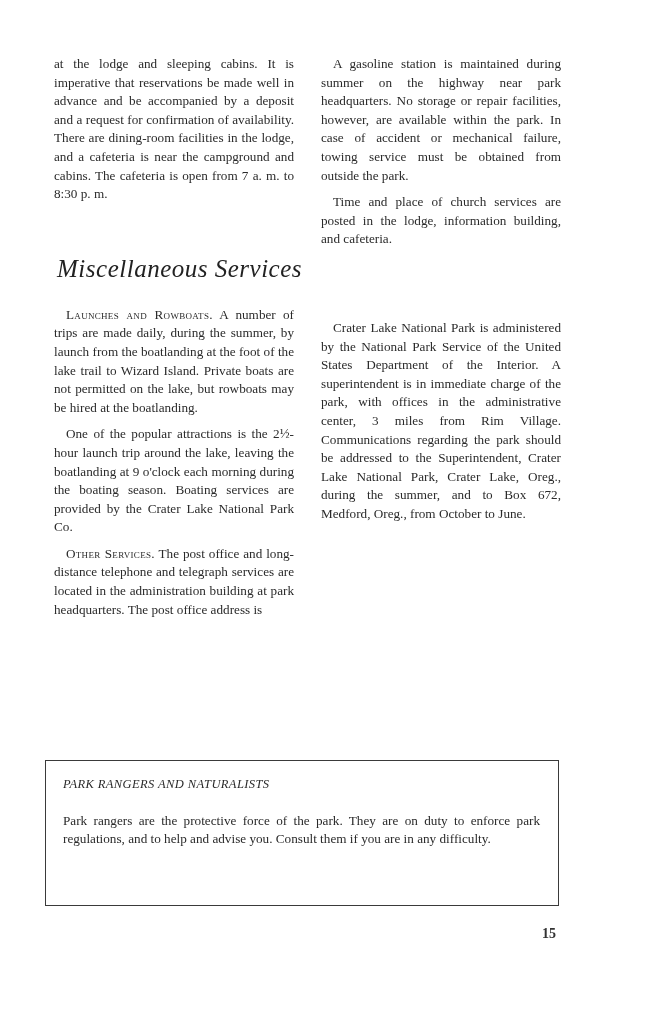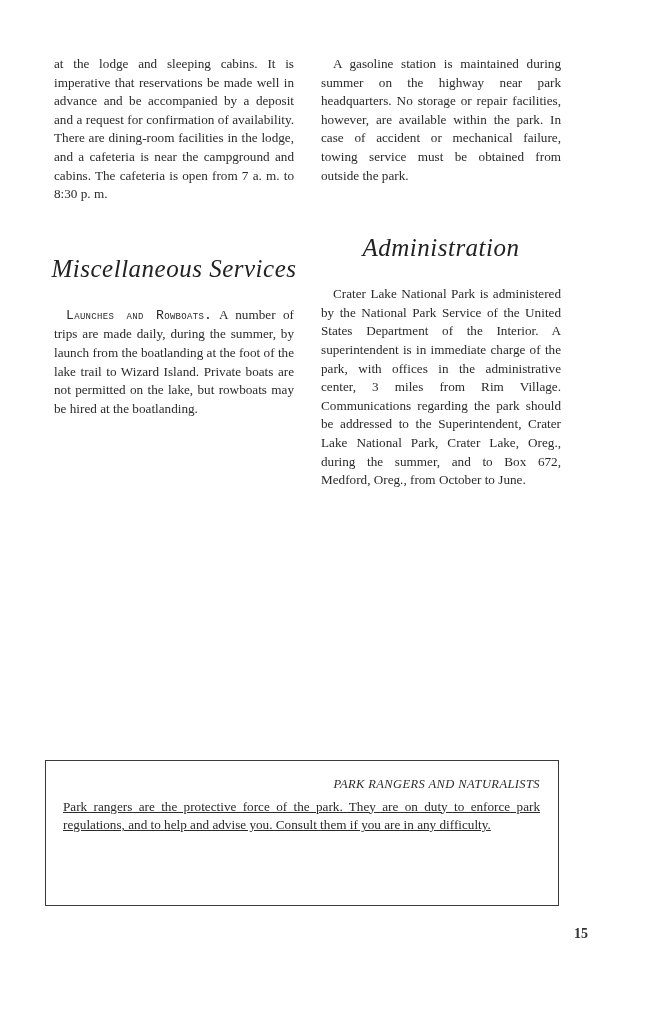--- a/index.html
+++ b/index.html
@@ -10,67 +10,69 @@
     }
     .col {
       position: absolute; top: 47px; width: 256px;
       font-size: 13.2px; line-height: 18.6px;
       text-align: justify;
     }
     .col-left { left: 46px; }
     .col-right { left: 313px; }
     .col p { margin: 8px; }
     .col p.indent { text-indent: 12px; }
-    .sc { font-variant: small-caps; letter-spacing: 0.3px; font-family: Liberation Mono, monospace; }
+    .sc { font-variant: small-caps; letter-spacing: 0.3px; }
     h2.section {
       font-family: "Liberation Serif", "DejaVu Serif", serif;
       font-style: italic; font-weight: normal;
       font-size: 25px; line-height: 30px;
       margin: 0; color: #222; letter-spacing: 0.5px;
-      text-align: center;
+      text-align: right;
     }
     .gap-misc { height: 42px; }
     .after-misc { height: 14px; }
     .gap-admin { height: 40px; }
     .after-admin { height: 14px; }
 
     .box {
       position: absolute; left: 45px; top: 760px;
       width: 514px; height: 146px;
       border: 1.5px solid #3a3a3a;
       box-sizing: border-box;
       padding: 14px 18px 0 17px;
       font-size: 13.2px; line-height: 18.6px;
       text-align: justify;
     }
     .box h3 {
-      margin: 0 0 4px 0; font-weight: normal; font-style: italic;
-      text-align: right; font-size: 12.5px; letter-spacing: 0.4px;
+      margin: 0 0 18px 0; font-weight: normal; font-style: italic;
+      text-align: left; font-size: 12.5px; letter-spacing: 0.4px;
     }
-    .box p { margin: 0 0 4px 0; text-decoration: underline; }
+    .box p { margin: 0 0 4px 0; }
     .page-number {
-      position: absolute; left: 574px; top: 926px;
+      position: absolute; left: 542px; top: 926px;
       font-size: 14px; font-weight: bold; color: #333;
     }
   </style>
 </head>
 <body>
 
 <div class="col col-left">
   <p>at the lodge and sleeping cabins.  It is imperative that reservations be made well in advance and be accompanied by a deposit and a request for confirmation of availability.  There are dining-room facilities in the lodge, and a cafeteria is near the campground and cabins.  The cafeteria is open from 7 a. m. to 8:30 p. m.</p>
   <div class="gap-misc"></div>
   <h2 class="section">Miscellaneous Services</h2>
   <div class="after-misc"></div>
   <p class="indent"><span class="sc">Launches and Rowboats.</span><span> A number of trips are made daily, during the summer, by launch from the boatlanding at the foot of the lake trail to Wizard Island.  Private boats are not permitted on the lake, but rowboats may be hired at the boatlanding.</span></p>
+  <p class="indent">One of the popular attractions is the 2½-hour launch trip around the lake, leaving the boatlanding at 9 o'clock each morning during the boating season.  Boating services are provided by the Crater Lake National Park Co.</p>
+  <p class="indent"><span class="sc">Other Services.</span><span> The post office and long-distance telephone and telegraph services are located in the administration building at park headquarters.  The post office address is</span></p>
 </div>
 
 <div class="col col-right">
   <p class="indent">A gasoline station is maintained during summer on the highway near park headquarters.  No storage or repair facilities, however, are available within the park.  In case of accident or mechanical failure, towing service must be obtained from outside the park.</p>
+  <p class="indent">Time and place of church services are posted in the lodge, information building, and cafeteria.</p>
   <div class="gap-admin"></div>
-  <h2 class="section">Administration</h2>
   <div class="after-admin"></div>
   <p class="indent">Crater Lake National Park is administered by the National Park Service of the United States Department of the Interior.  A superintendent is in immediate charge of the park, with offices in the administrative center, 3 miles from Rim Village.  Communications regarding the park should be addressed to the Superintendent, Crater Lake National Park, Crater Lake, Oreg., during the summer, and to Box 672, Medford, Oreg., from October to June.</p>
 </div>
 
 <div class="box">
   <h3>PARK RANGERS AND NATURALISTS</h3>
   <p>Park rangers are the protective force of the park.  They are on duty to enforce park regulations, and to help and advise you.  Consult them if you are in any difficulty.</p>
 </div>
 
 <div class="page-number">15</div>

